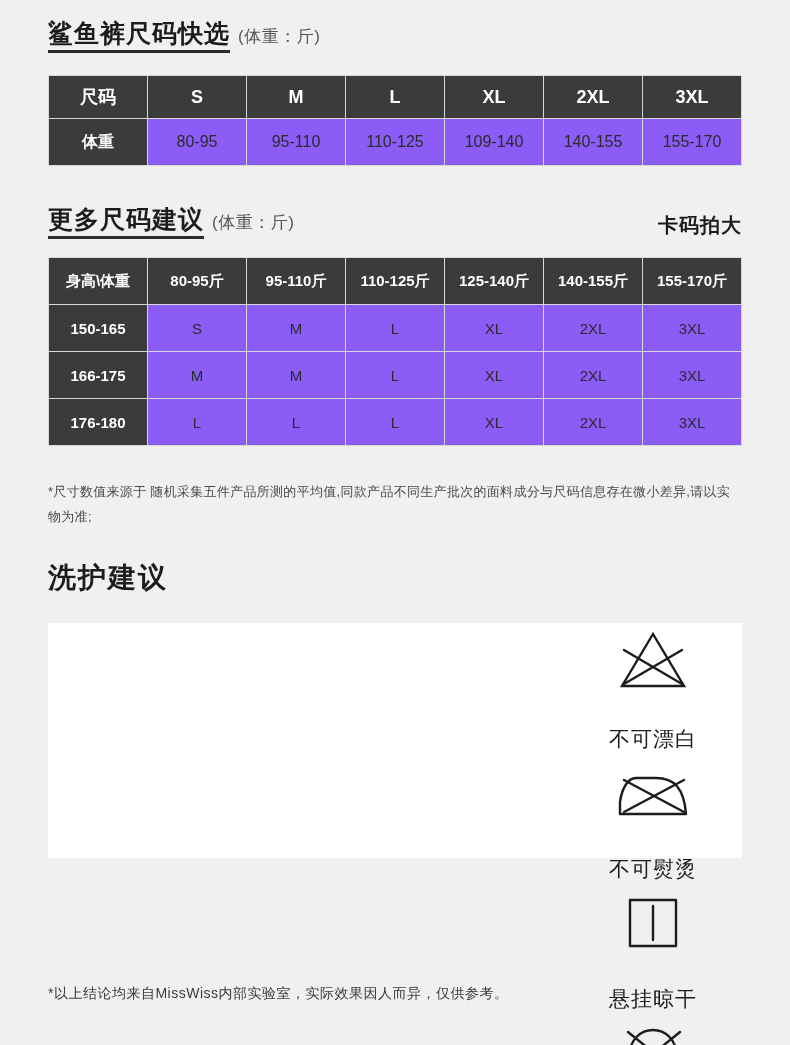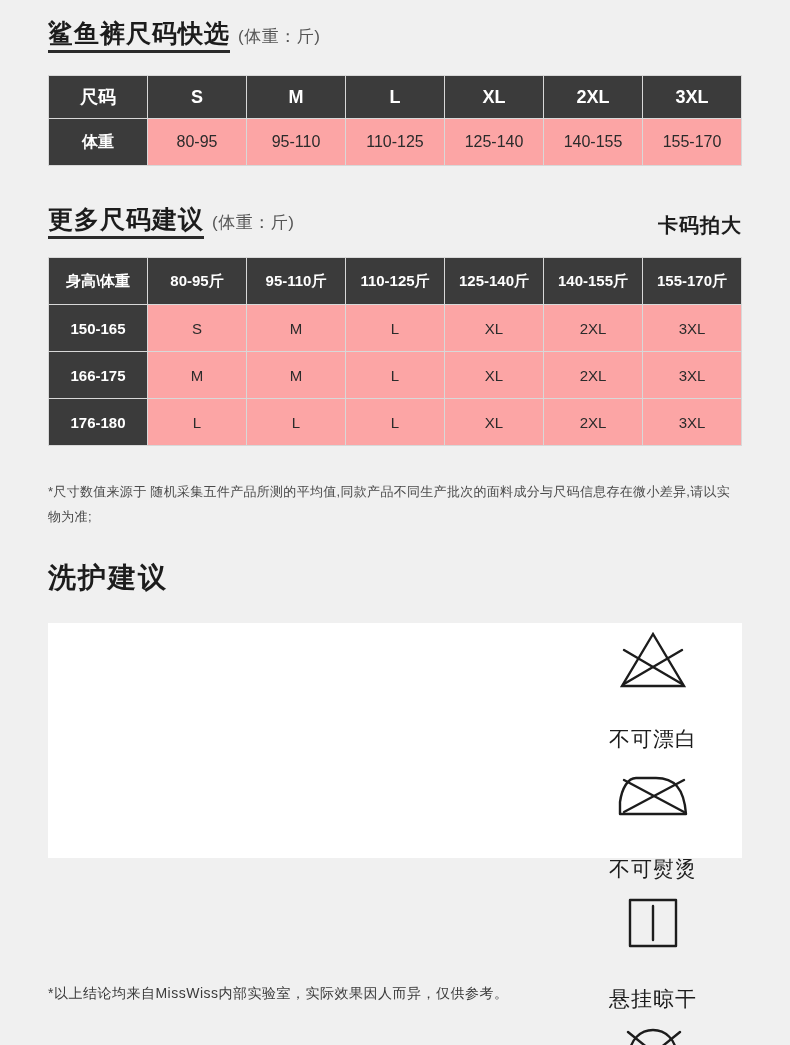--- a/index.html
+++ b/index.html
@@ -51,21 +51,21 @@
     font-weight: bold;
     color: #1c1c1c;
     letter-spacing: 1px;
   }
 
   
   table.sz {
     border-collapse: collapse;
     width: 694px;
     table-layout: fixed;
-    background: #fca5a5;
+    background: #8b5cf6;
   }
   table.sz td, table.sz th {
     border: 1px solid #d8d8d8;
     text-align: center;
     font-weight: normal;
     color: #2b2b2b;
   }
   table.sz .hdr {
     background: #3b3b3b;
     color: #ffffff;
@@ -195,21 +195,21 @@
         <td class="hdr">L</td>
         <td class="hdr">XL</td>
         <td class="hdr">2XL</td>
         <td class="hdr">3XL</td>
       </tr>
       <tr>
         <td class="rowhdr">体重</td>
         <td>80-95</td>
         <td>95-110</td>
         <td>110-125</td>
-        <td>125-140</td>
+        <td>109-140</td>
         <td>140-155</td>
         <td>155-170</td>
       </tr>
     </tbody>
   </table>
 
   <div class="gap-2"></div>
 
   <div class="sec-head">
     <span class="sec-title">更多尺码建议</span>

